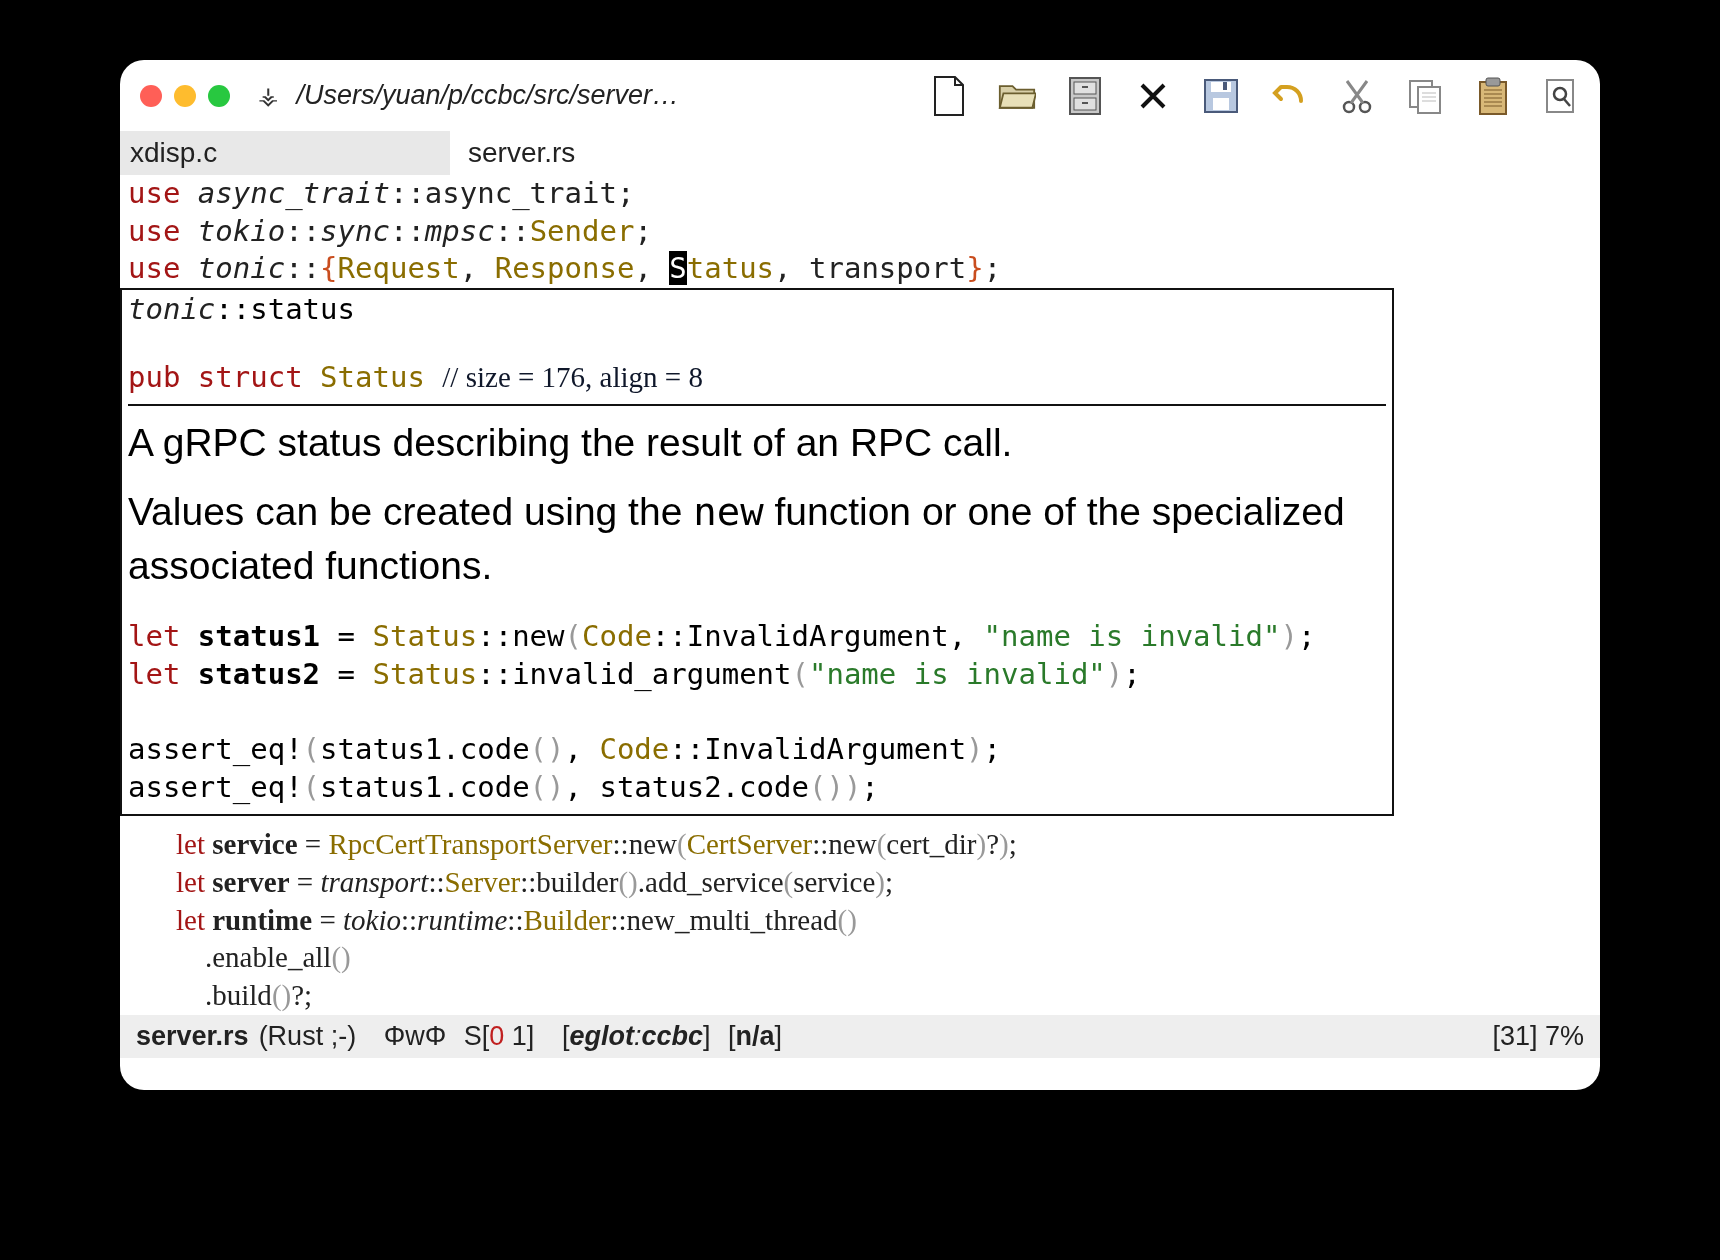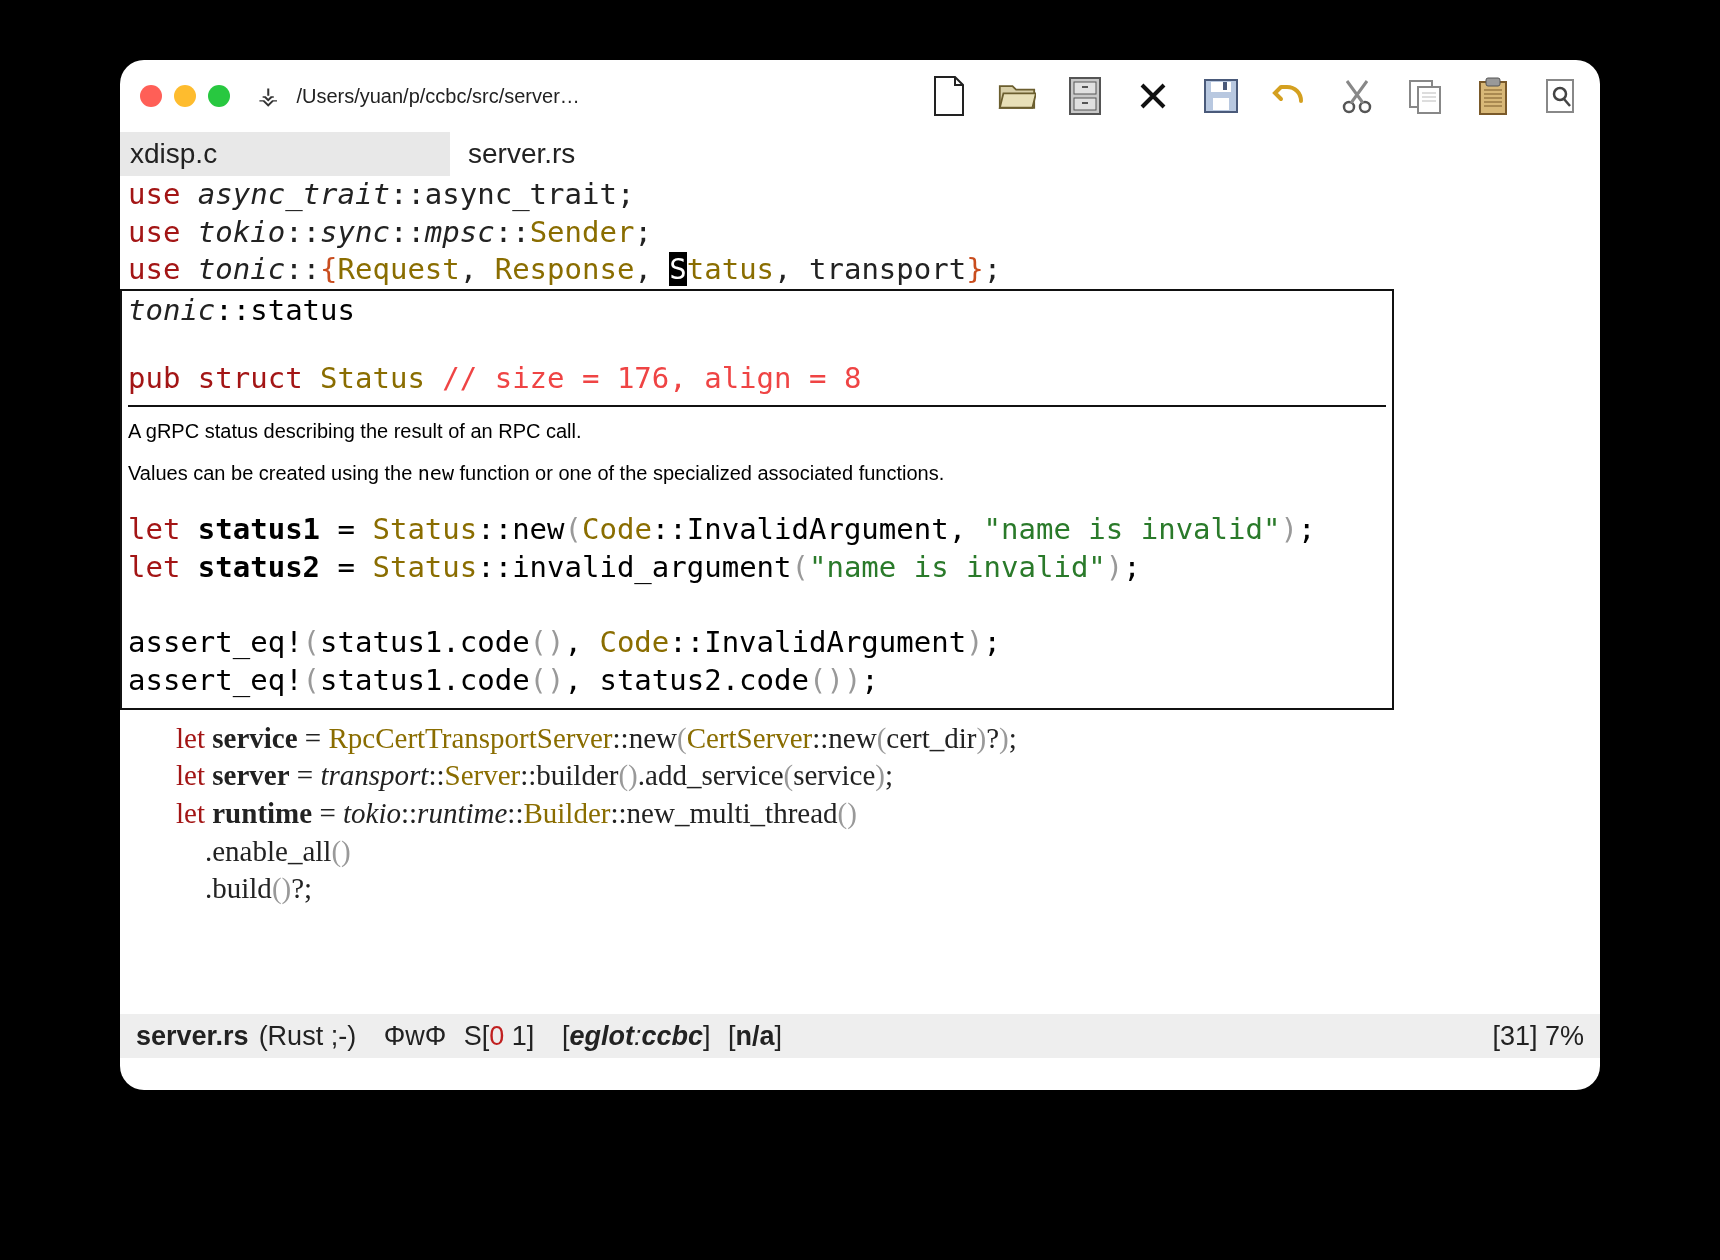--- a/index.html
+++ b/index.html
@@ -28,24 +28,25 @@
     align-items: center;
     padding: 0 20px;
     gap: 12px;
   }
   .traffic-lights { display: flex; gap: 12px; margin-right: 12px; }
   .dot { width: 22px; height: 22px; border-radius: 50%; }
   .dot.red { background: #ff5f57; }
   .dot.yellow { background: #febc2e; }
   .dot.green { background: #28c840; }
   .title-path {
-    font-size: 20px;
+    font-size: 27px;
     color: #222;
     margin-left: 6px;
     flex: 0 0 auto;
+    font-style: italic;
   }
   .vc-icon { font-size: 24px; color:#333; margin-left:4px; }
   .toolbar {
     display: flex;
     gap: 30px;
     margin-left: auto;
     align-items: center;
   }
   .toolbar .icon {
     width: 38px; height: 38px;
@@ -70,21 +71,21 @@
     line-height: 1.30;
     padding: 0 8px;
     white-space: pre;
     color:#222;
   }
   .kw { color: #a31515; }           
   .ident-i { font-style: italic; color:#222;text-align:center; } 
   .type { color: #8a6d00; }
   .punct-brace { color: #c94d1e; }
   .str { color:#2a7a2a; }
-  .comment { color:#ef4444; }
+  .comment { color:#0f172a;font-family:Liberation Serif, serif; }
   .gray { color:#999; }
   .cursor {
     background:#000; color:#fff;
     padding:0 0px;
   }
   .popup {
     border: 2px solid #111;
     margin: 0 0 0 0;
     width: 1274px;
     font-family: inherit;
@@ -96,21 +97,21 @@
     white-space: pre;
   }
   .popup hr {
     border: none;
     border-top: 2px solid #111;
     margin: 4px 6px 10px 6px;
   }
   .popup .doc {
     padding: 0 6px 10px 6px;
     font-family: -apple-system, Helvetica, Arial, sans-serif;
-    font-size: 20px;
+    font-size: 39px;
     line-height: 1.4;
     white-space: normal;
   }
   .popup .doc p { margin-bottom: 14px; }
   .popup .doc code { font-family: "Menlo","Consolas",monospace; }
   .popup .snippet {
     font-family:"Menlo","Consolas",monospace;
     font-size:29px;
     padding: 0 6px 8px 6px;
     white-space: pre;

